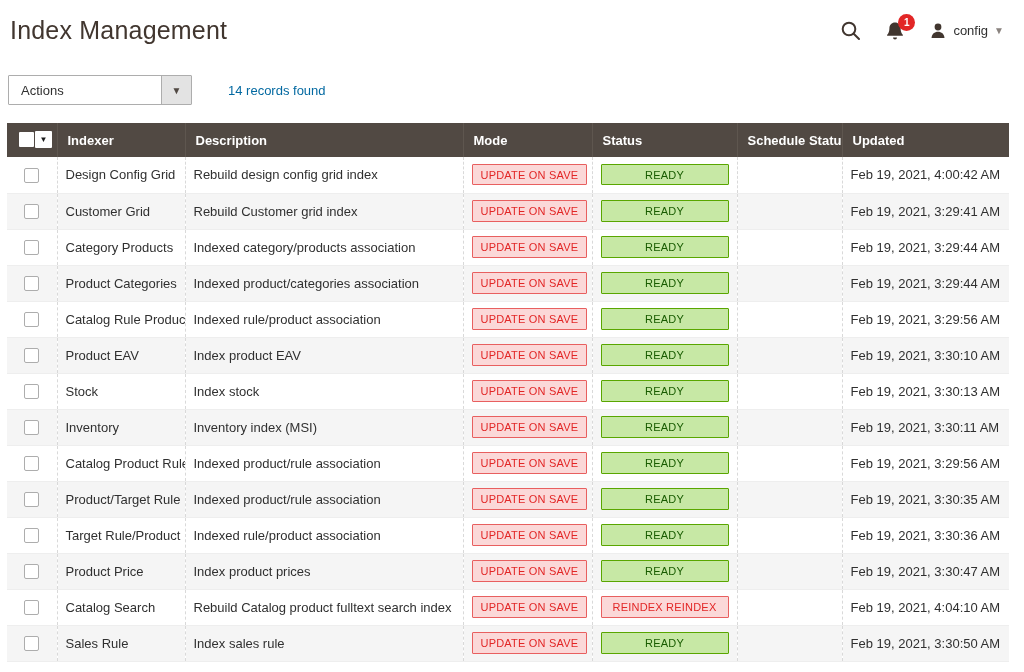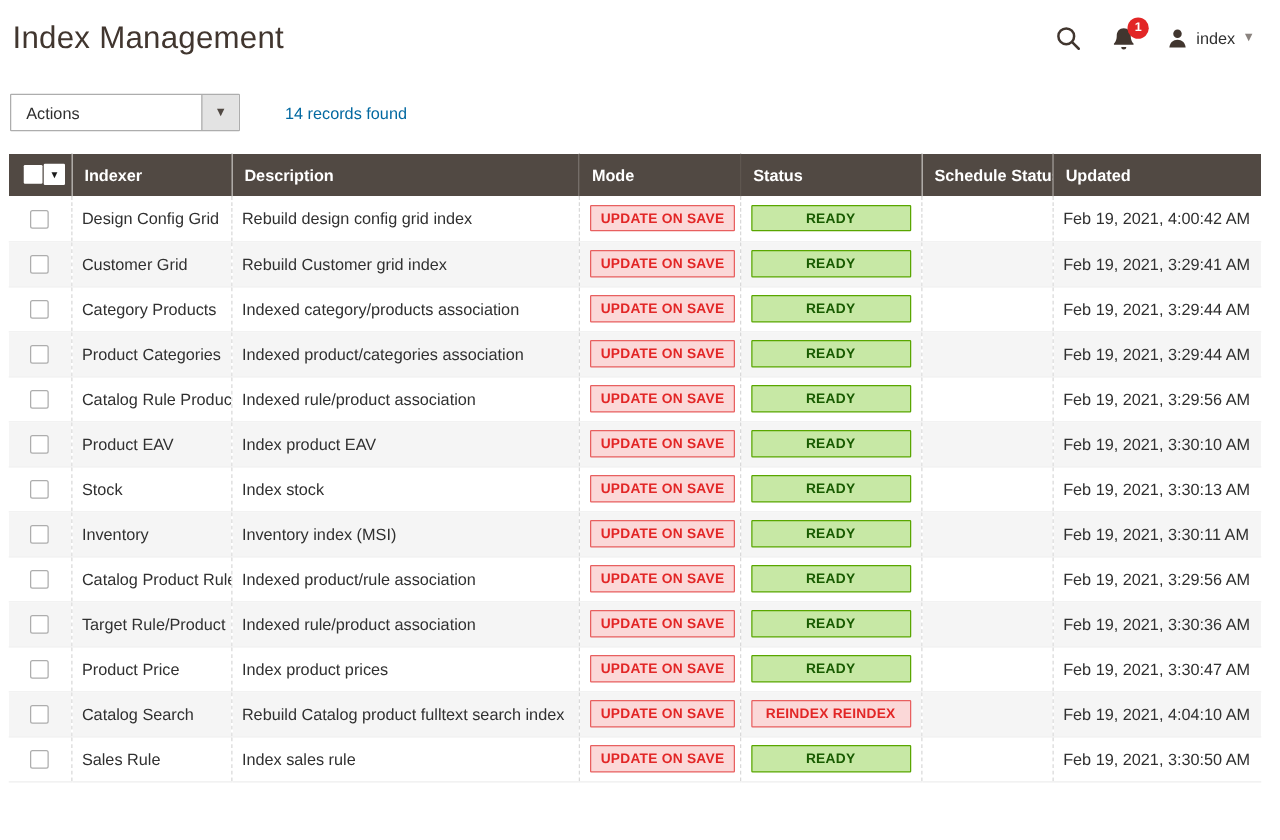--- a/index.html
+++ b/index.html
@@ -66,21 +66,21 @@
     display:flex; align-items:center; justify-content:center; color:#1a1a1a; font-size:8px;
   }
 
   .row-checkbox {
     display:inline-block; width:15px; height:15px; background:#ffffff;
     border:1px solid #adadad; border-radius:2px; cursor:pointer; vertical-align:middle;
   }
 
   
   .badge {
-    display:inline-block; padding:4px 8px 3px; font-size:11px; font-weight:700;
+    display:inline-block; padding:4px 8px 3px; font-size:11px; font-weight:400;
     letter-spacing:.2px; border-radius:1px; line-height:1.1;
   }
   .badge-red { background:#fbd8d8; border:1px solid #e85f5f; color:#e22626; }
   .badge-green { background:#c7e8a5; border:1px solid #59a600; color:#185b00; }
   .status-badge { width:128px; text-align:center; }
 
   svg { display:block; }
 </style>
 </head>
 <body>
@@ -110,21 +110,21 @@
         <span class="badge-count">1</span>
       </button>
 
       <div class="admin-menu">
         <span>
           <svg width="18" height="18" viewBox="0 0 18 18">
             <circle cx="9" cy="5" r="3.4" fill="#41362f"></circle>
             <path d="M2.5 16c.4-4 3-6.2 6.5-6.2s6.1 2.2 6.5 6.2z" fill="#41362f"></path>
           </svg>
         </span>
-        <span class="admin-label">index</span>
+        <span class="admin-label">config</span>
         <span class="caret-down">▼</span>
       </div>
     </div>
   </header>
 
   <div class="toolbar">
     <div class="actions-select">
       <span class="actions-select-label">Actions</span>
       <span class="actions-select-caret">▼</span>
     </div>
@@ -260,20 +260,31 @@
       <span class="row-checkbox"></span>
     </td>
     <td>Catalog Product Rule</td>
     <td>Indexed product/rule association</td>
     <td><span class="badge badge-red">UPDATE ON SAVE</span></td>
     <td><span class="badge status-badge badge-green">READY</span></td>
     <td></td>
     <td>Feb 19, 2021, 3:29:56 AM</td>
   </tr>
 
+  <tr>
+    <td>
+      <span class="row-checkbox"></span>
+    </td>
+    <td>Product/Target Rule</td>
+    <td>Indexed product/rule association</td>
+    <td><span class="badge badge-red">UPDATE ON SAVE</span></td>
+    <td><span class="badge status-badge badge-green">READY</span></td>
+    <td></td>
+    <td>Feb 19, 2021, 3:30:35 AM</td>
+  </tr>
 
   <tr>
     <td>
       <span class="row-checkbox"></span>
     </td>
     <td>Target Rule/Product</td>
     <td>Indexed rule/product association</td>
     <td><span class="badge badge-red">UPDATE ON SAVE</span></td>
     <td><span class="badge status-badge badge-green">READY</span></td>
     <td></td>

